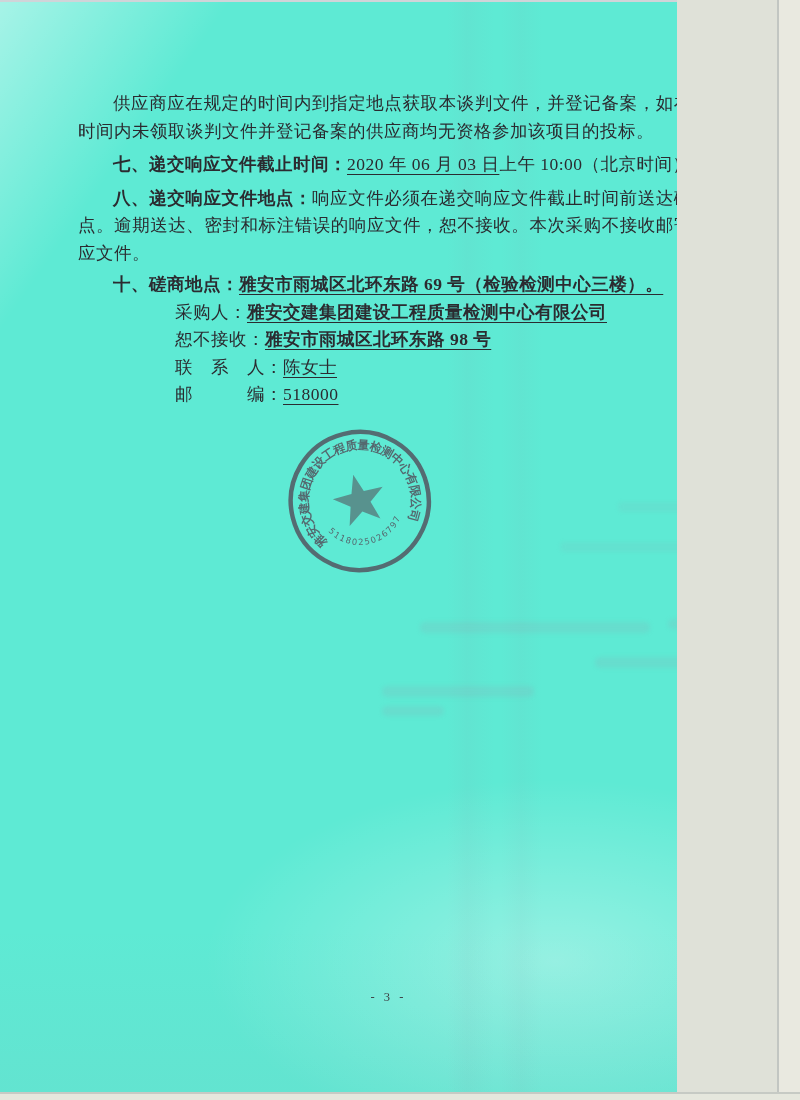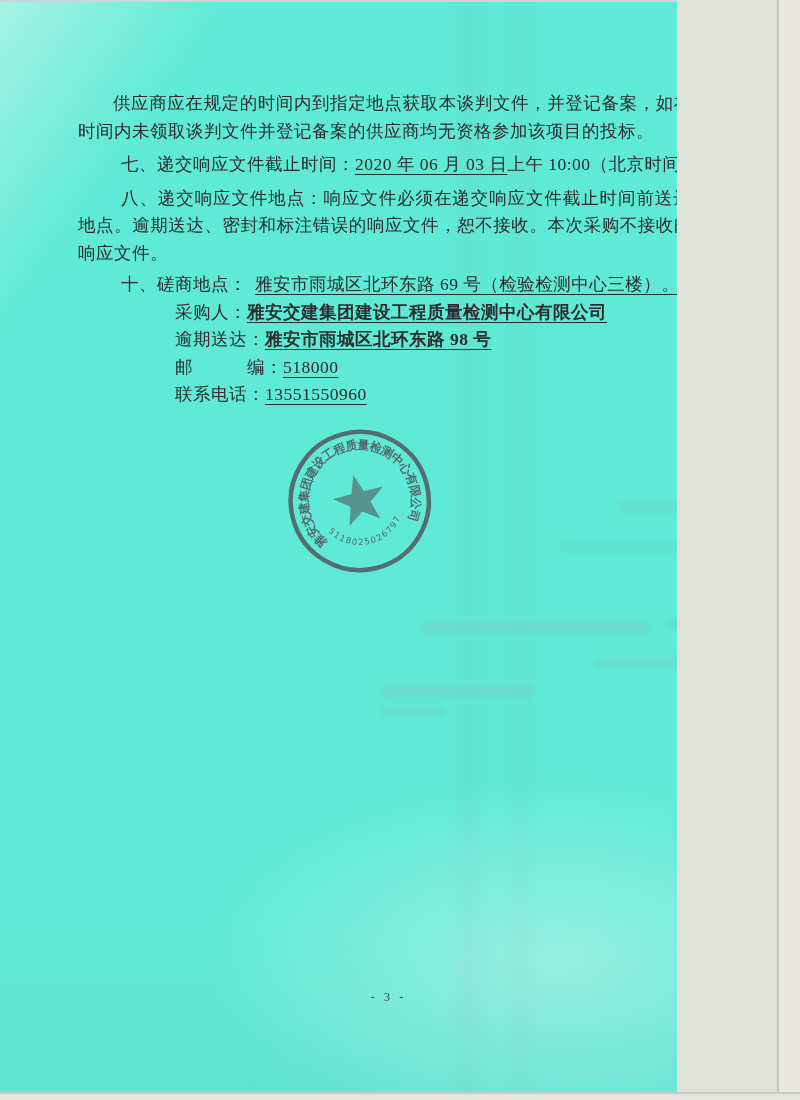--- a/index.html
+++ b/index.html
@@ -44,21 +44,21 @@
     letter-spacing: 0.5px;
     text-align: justify;
   }
   .para { text-indent: 35px; }
   .p1 { margin-bottom: 6px; }
   .p2 { margin-bottom: 6px; }
   .item { text-indent: 35px; }
   .i7 { margin-bottom: 6px; }
   .i8 { margin-bottom: 4px; }
   .i9 { margin-bottom: 2px; }
-  .bold { font-weight: normal; margin-left: 8px; }
+  .bold { font-weight: bold; }
   .uline { text-decoration: underline; text-decoration-thickness: 1px; text-underline-offset: 4px; }
   .contact-row { padding-left: 97px; white-space: pre-wrap; }
   .contact-row .val { text-decoration: underline; text-decoration-thickness: 1px; text-underline-offset: 4px; }
   .val-bold { font-weight: bold; }
 
   
   .stamp {
     position: absolute; left: 285px; top: 421px; width: 150px; height: 158px;
     transform: rotate(-14deg);
     mix-blend-mode: multiply;
@@ -98,23 +98,23 @@
 
     <p class="item i7"><span class="bold">七、递交响应文件截止时间：</span><span class="uline">2020 年 06 月 03 日</span><span>上午 10:00（北京时间）。</span></p>
 
     <p class="item i8"><span class="bold">八、递交响应文件地点：</span><span>响应文件必须在递交响应文件截止时间前送达磋商地点。逾期送达、密封和标注错误的响应文件，恕不接收。本次采购不接收邮寄的响应文件。</span></p>
 
 
     <p class="item"><span class="bold">十、磋商地点：</span><span class="uline bold">雅安市雨城区北环东路 69 号（检验检测中心三楼）。</span></p>
 
 
     <p class="contact-row"><span>采购人：</span><span class="val val-bold">雅安交建集团建设工程质量检测中心有限公司</span></p>
-    <p class="contact-row"><span>逾期送达：</span><span class="val val-bold">雅安市雨城区北环东路 98 号</span></p>
+    <p class="contact-row"><span>恕不接收：</span><span class="val val-bold">雅安市雨城区北环东路 98 号</span></p>
+    <p class="contact-row"><span>联　系　人：</span><span class="val">陈女士</span></p>
     <p class="contact-row"><span>邮　　　编：</span><span class="val">518000</span></p>
-    <p class="contact-row"><span>联系电话：</span><span class="val">13551550960</span></p>
   </div>
 
   <svg class="stamp" viewBox="0 0 150 158" xmlns="http://www.w3.org/2000/svg">
     <defs>
       <path id="arcTop" d="M 34,110 A 52,52 0 1 1 116,110" fill="none"></path>
       <path id="arcBottom" d="M 36.9,100 A 44,44 0 0 0 113.1,100" fill="none"></path>
     </defs>
     <circle cx="75" cy="78" r="69" fill="none" stroke="#dd5068" stroke-width="4.5" opacity="0.85"></circle>
     <polygon points="75,51 81.35,69.26 100.68,69.66 85.27,81.34 90.88,99.84 75,88.8 59.12,99.84 64.73,81.34 49.32,69.66 68.65,69.26" fill="#dd5068" opacity="0.6"></polygon>
     <text font-size="12" fill="#dd5068" opacity="0.88" font-family="Liberation Serif, DejaVu Serif, serif" font-weight="bold">

